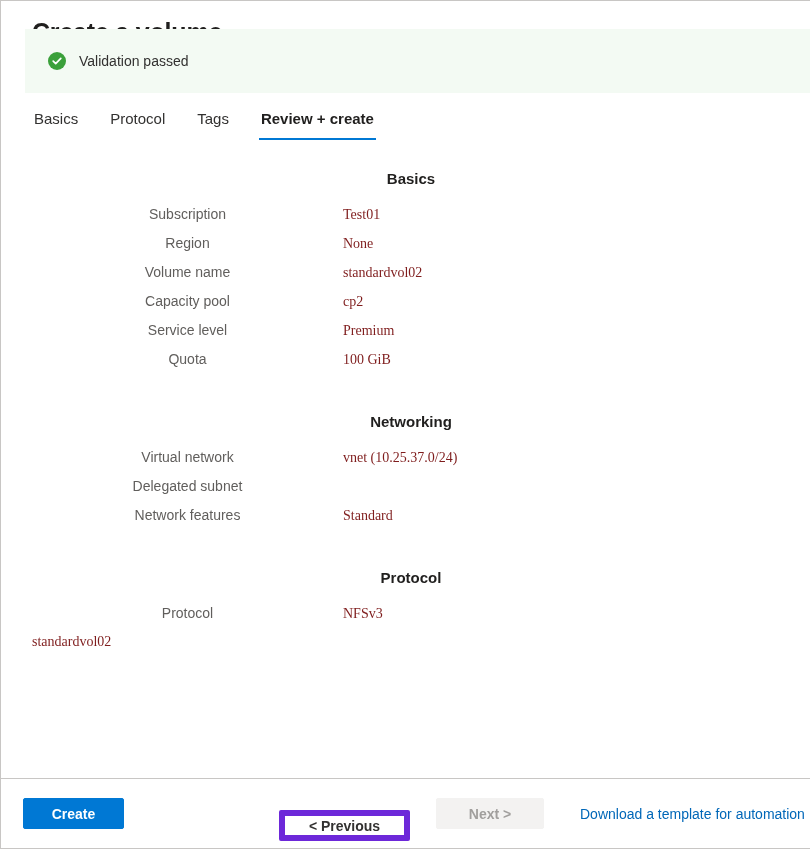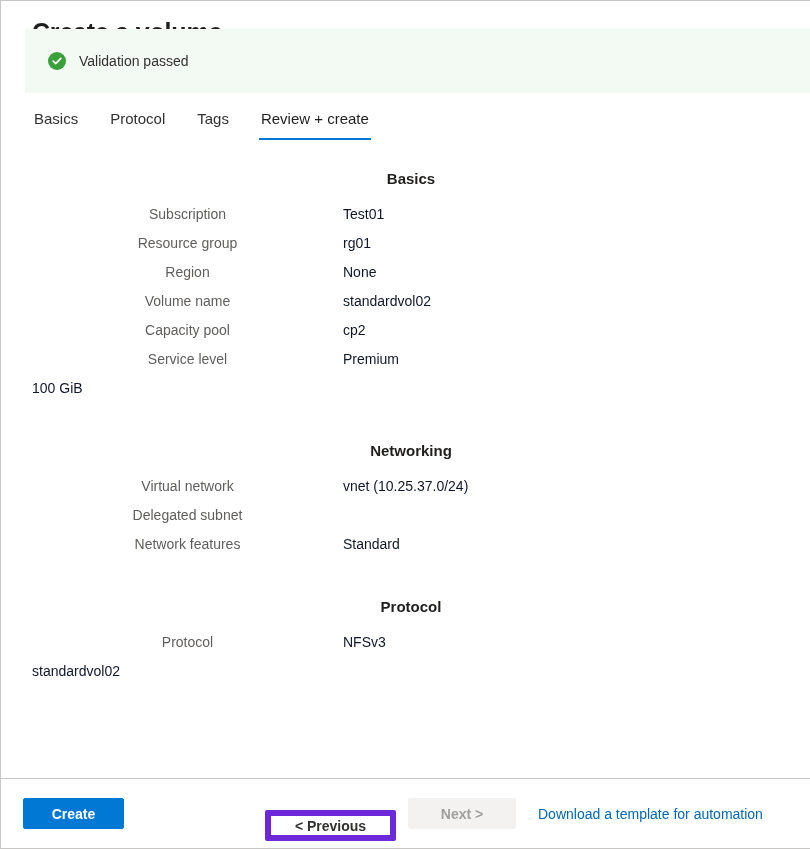--- a/index.html
+++ b/index.html
@@ -109,21 +109,21 @@
   .tab {
     position: relative;
     font-size: 15px;
     color: #323130;
     padding: 0 2px 11px 2px;
     cursor: pointer;
     line-height: 20px;
     white-space: nowrap;
   }
   .tab.selected {
-    font-weight: 400;
+    font-weight: 700;
     color: #201f1e;
   }
   .tab.selected::after {
     content: "";
     position: absolute;
     left: 0;
     right: 0;
     bottom: 0;
     height: 2px;
     background: #0078d4;
@@ -151,33 +151,35 @@
   }
   .kv-label {
     width: 311px;
     flex: 0 0 311px;
     font-size: 14px;
     color: #605e5c;
     line-height: 20px;
   }
   .kv-value {
     font-size: 14px;
-    color: #0f172a;
+    color: #7f1d1d;
     line-height: 20px;
+    font-family: Liberation Serif, serif;
   }
 
   
   .footer {
     flex: 0 0 auto;
     height: 70px;
     border-top: 1px solid #c8c6c4;
     display: flex;
     align-items: center;
     padding-left: 22px;
     box-sizing: border-box;
+    gap: 14px;
   }
   .btn {
     font-family: "Liberation Sans", sans-serif;
     font-size: 14px;
     font-weight: 600;
     height: 31px;
     border-radius: 2px;
     box-sizing: border-box;
     cursor: pointer;
     display: inline-flex;
@@ -259,40 +261,37 @@
 
     <div class="sections">
 
       <div class="section">
         <div class="section-title">Basics</div>
         <div class="kv-row">
           <div class="kv-label">Subscription</div>
           <div class="kv-value">Test01</div>
         </div>
         <div class="kv-row">
-          <div class="kv-label">Resource group</div>
-          <div class="kv-value">rg01</div>
-        </div>
-        <div class="kv-row">
           <div class="kv-label">Region</div>
           <div class="kv-value">None</div>
         </div>
         <div class="kv-row">
           <div class="kv-label">Volume name</div>
           <div class="kv-value">standardvol02</div>
         </div>
         <div class="kv-row">
           <div class="kv-label">Capacity pool</div>
           <div class="kv-value">cp2</div>
         </div>
         <div class="kv-row">
           <div class="kv-label">Service level</div>
           <div class="kv-value">Premium</div>
         </div>
         <div class="kv-row">
+          <div class="kv-label">Quota</div>
           <div class="kv-value">100 GiB</div>
         </div>
       </div>
 
       <div class="section">
         <div class="section-title">Networking</div>
         <div class="kv-row">
           <div class="kv-label">Virtual network</div>
           <div class="kv-value">vnet (10.25.37.0/24)</div>
         </div>

